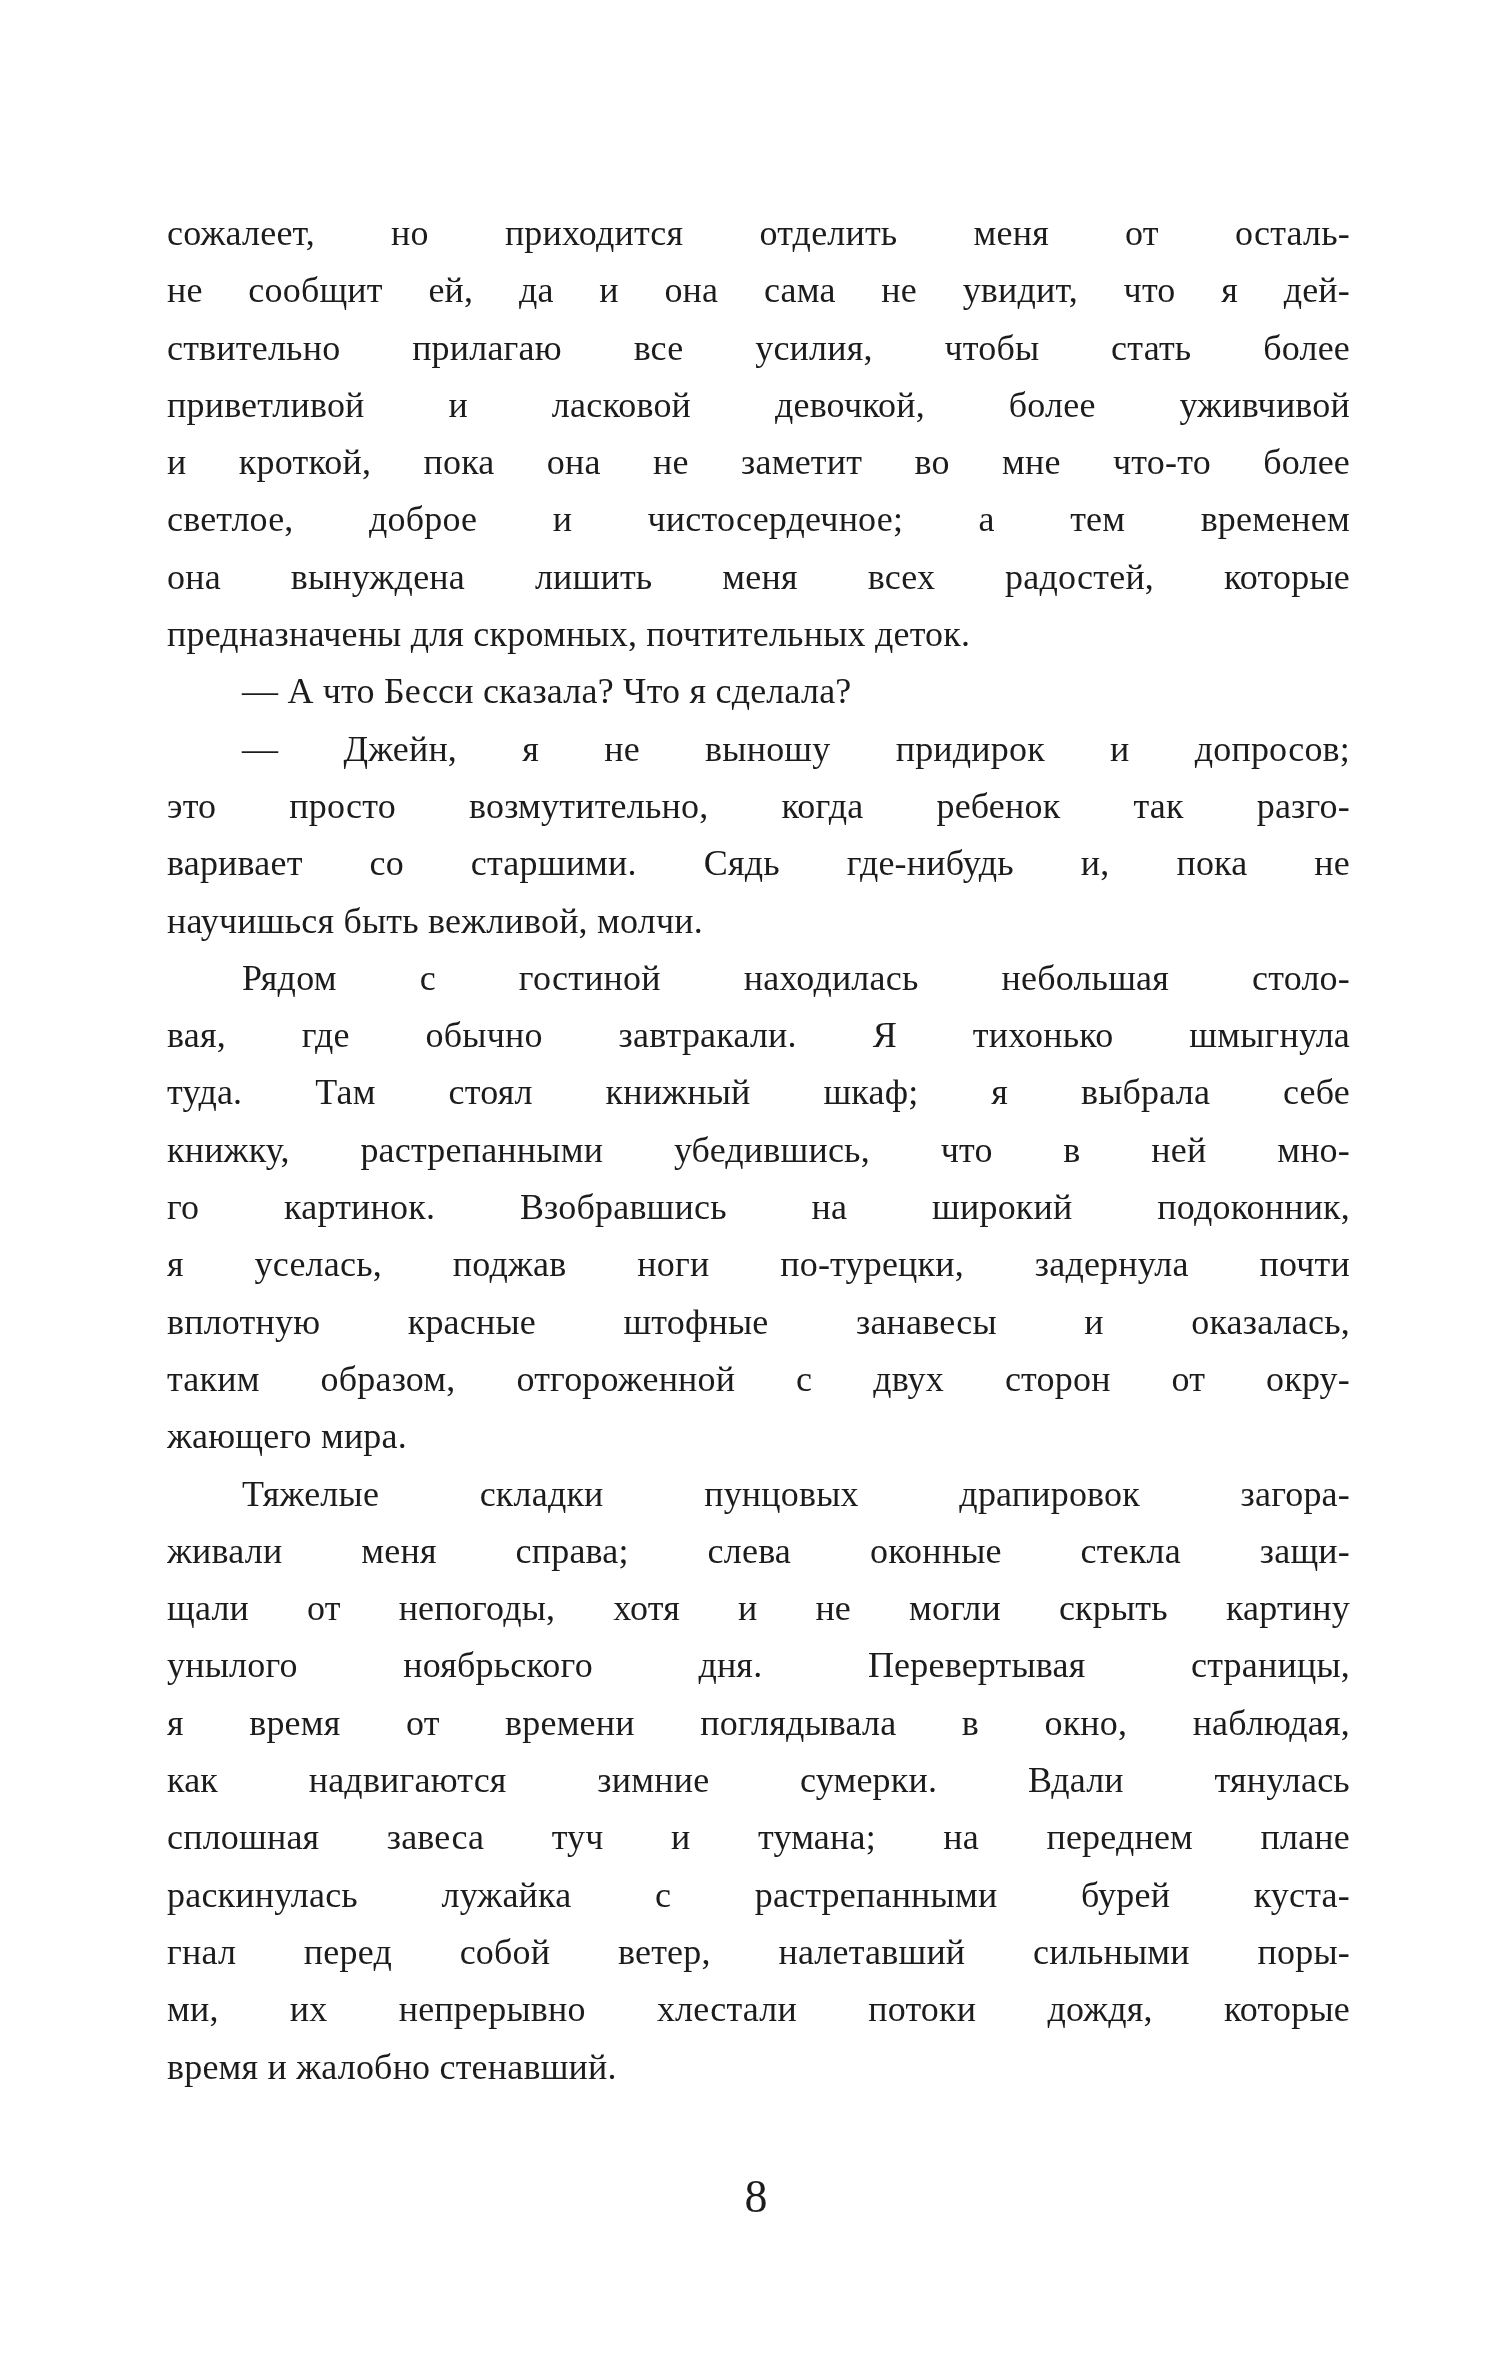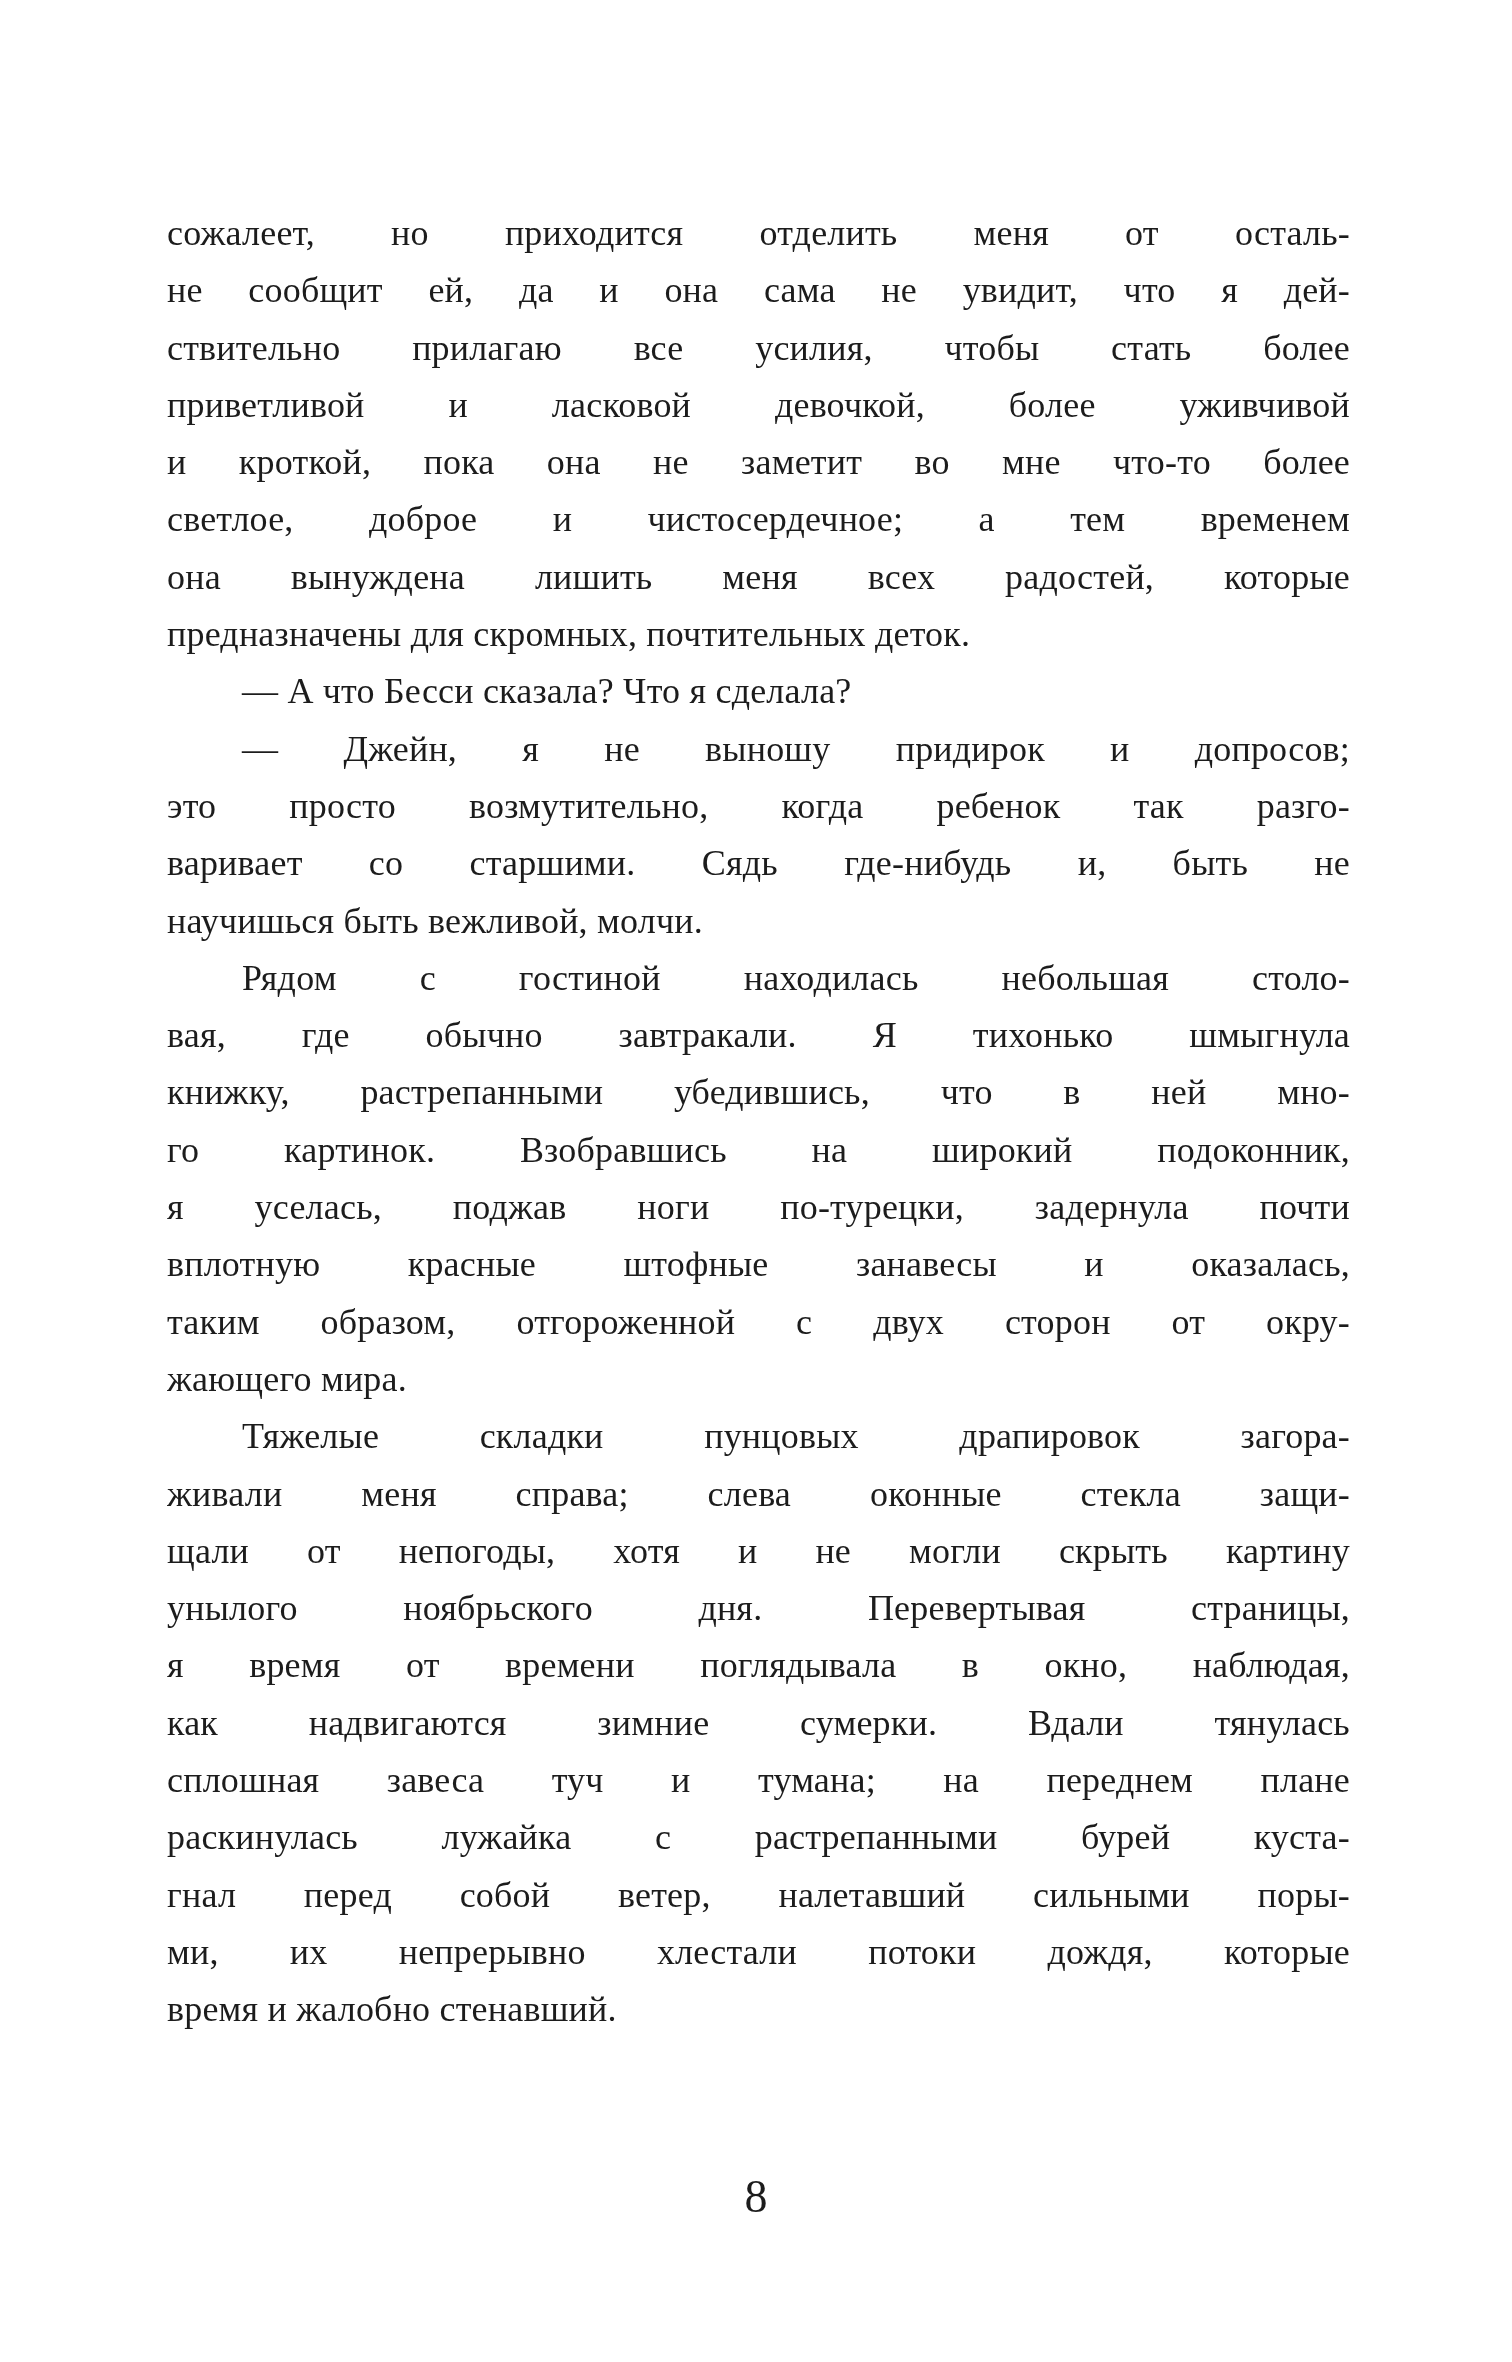--- a/index.html
+++ b/index.html
@@ -58,24 +58,25 @@
     <p class="line j">не сообщит ей, да и она сама не увидит, что я дей-</p>
     <p class="line j">ствительно прилагаю все усилия, чтобы стать более</p>
     <p class="line j">приветливой и ласковой девочкой, более уживчивой</p>
     <p class="line j">и кроткой, пока она не заметит во мне что-то более</p>
     <p class="line j">светлое, доброе и чистосердечное; а тем временем</p>
     <p class="line j">она вынуждена лишить меня всех радостей, которые</p>
     <p class="line last">предназначены для скромных, почтительных деток.</p>
     <p class="line ind last">— А что Бесси сказала? Что я сделала?</p>
     <p class="line ind j">— Джейн, я не выношу придирок и допросов;</p>
     <p class="line j">это просто возмутительно, когда ребенок так разго-</p>
-    <p class="line j">варивает со старшими. Сядь где-нибудь и, быть не</p>
+    <p class="line j">варивает со старшими. Сядь где-нибудь и, пока не</p>
     <p class="line last">научишься быть вежливой, молчи.</p>
     <p class="line ind j">Рядом с гостиной находилась небольшая столо-</p>
     <p class="line j">вая, где обычно завтракали. Я тихонько шмыгнула</p>
+    <p class="line j">туда. Там стоял книжный шкаф; я выбрала себе</p>
     <p class="line j">книжку, растрепанными убедившись, что в ней мно-</p>
     <p class="line j">го картинок. Взобравшись на широкий подоконник,</p>
     <p class="line j">я уселась, поджав ноги по-турецки, задернула почти</p>
     <p class="line j">вплотную красные штофные занавесы и оказалась,</p>
     <p class="line j">таким образом, отгороженной с двух сторон от окру-</p>
     <p class="line last">жающего мира.</p>
     <p class="line ind j">Тяжелые складки пунцовых драпировок загора-</p>
     <p class="line j">живали меня справа; слева оконные стекла защи-</p>
     <p class="line j">щали от непогоды, хотя и не могли скрыть картину</p>
     <p class="line j">унылого ноябрьского дня. Перевертывая страницы,</p>

